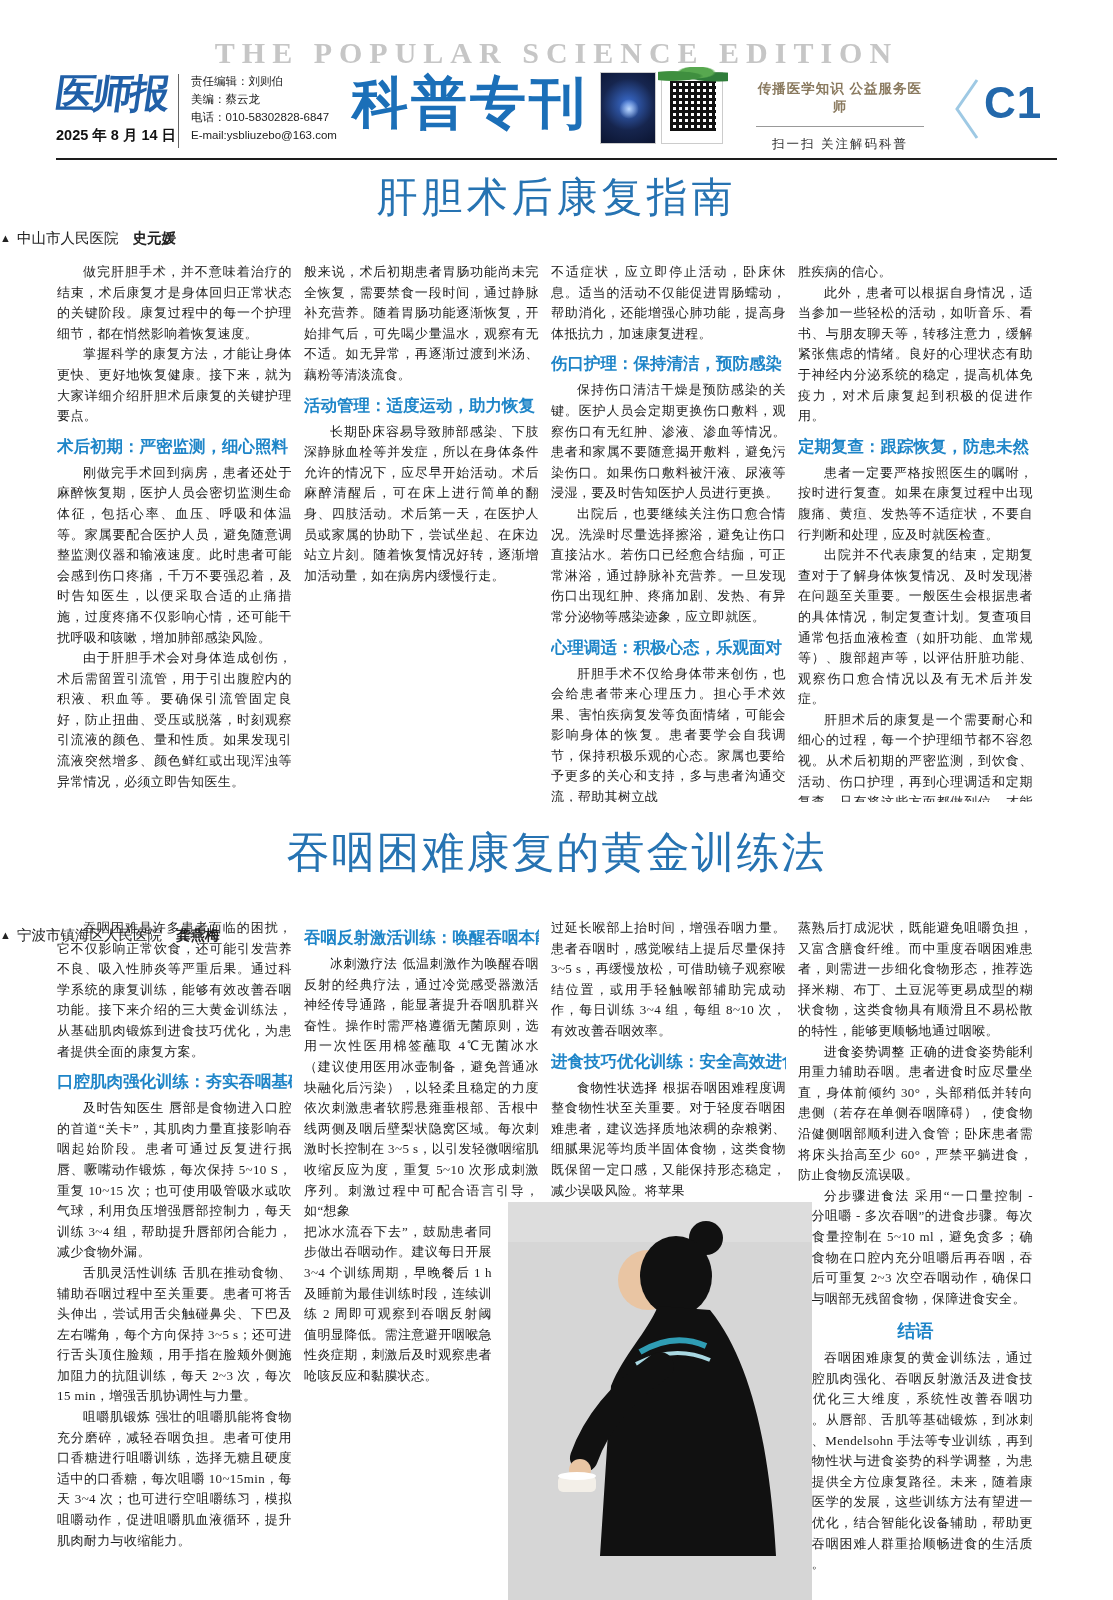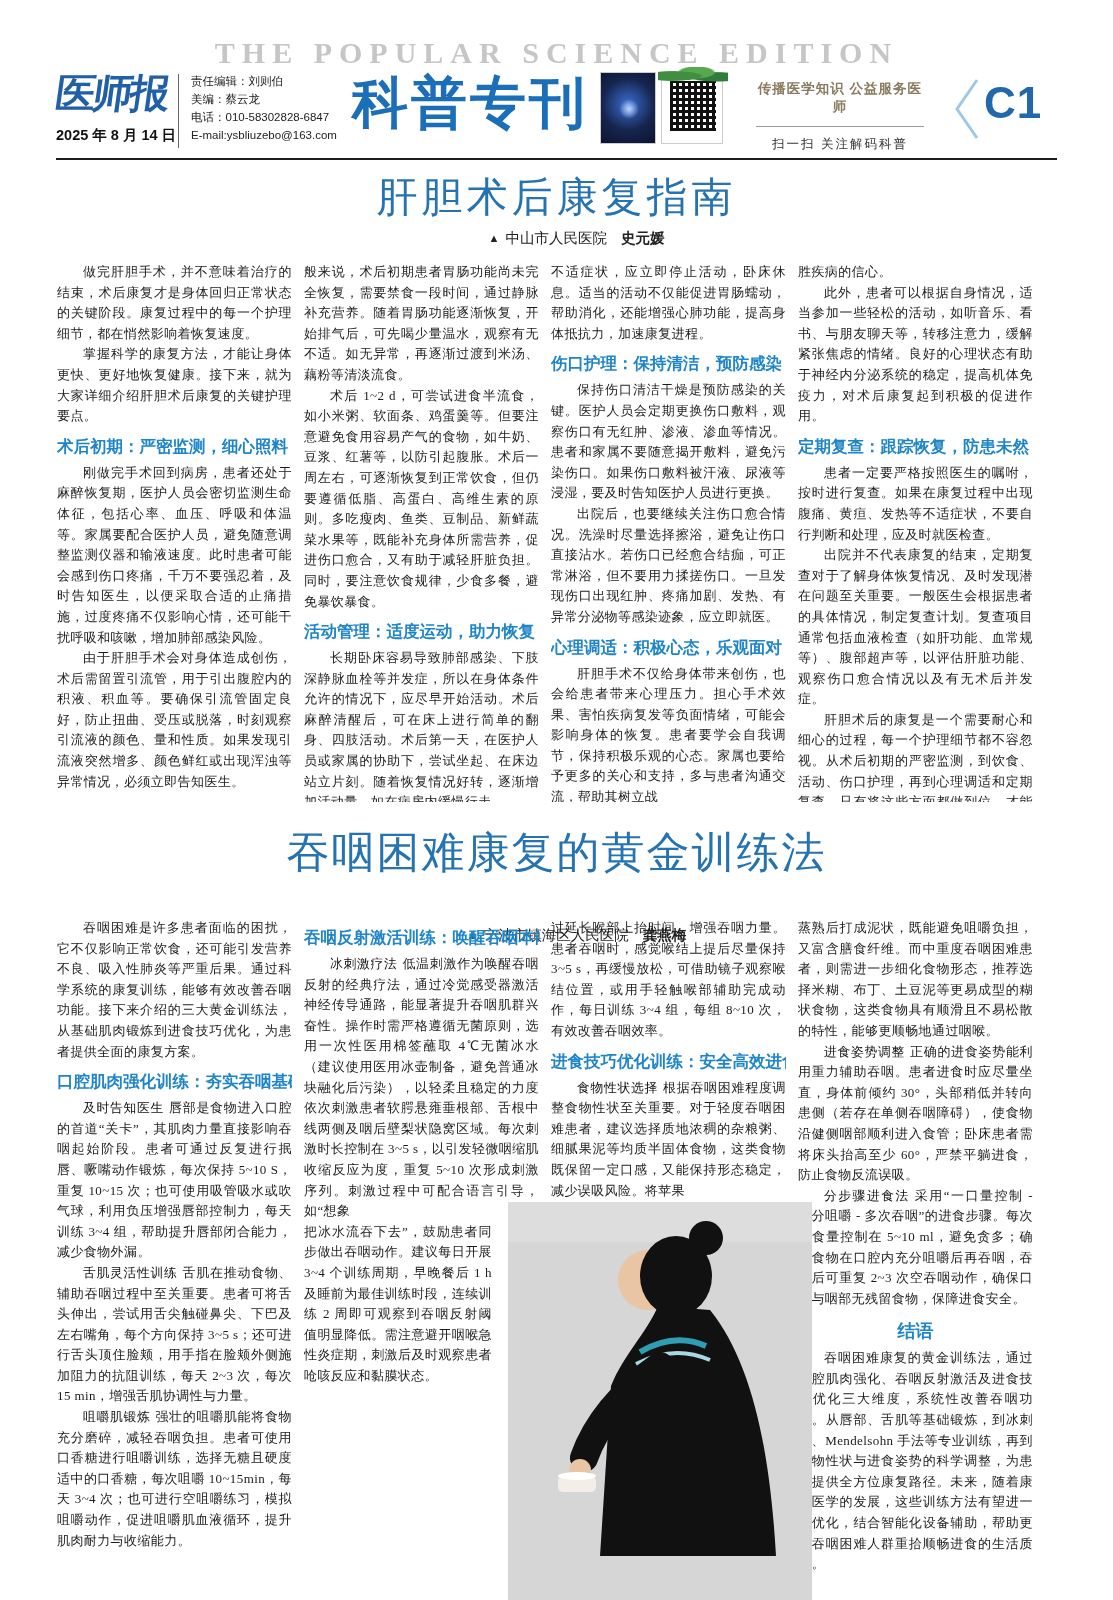--- a/index.html
+++ b/index.html
@@ -42,22 +42,22 @@
   .chevron{position:absolute;left:950px;top:76px;}
   .pageno{position:absolute;left:984px;top:78px;font-family:"Liberation Sans",sans-serif;
         font-weight:bold;font-size:44px;color:#2368ab;letter-spacing:1px;}
   .mast-rule{position:absolute;left:56px;right:56px;top:158px;height:2px;background:#1d1d1d;}
 
   
   .a-title{position:absolute;left:0;right:0;text-align:center;
         font-family:"Liberation Sans",sans-serif;font-weight:500;color:#2673b2;}
   .a1-title{top:170px;font-size:41px;letter-spacing:4px;}
   .a2-title{top:824px;font-size:43px;letter-spacing:2px;}
-  .byline{position:absolute;left:0;right:0;text-align:center;
-        font-family:"Liberation Sans",sans-serif;font-size:14.5px;color:#222;padding-left:40px;}
+  .byline{position:absolute;left:0;right:0;text-align:left;
+        font-family:"Liberation Sans",sans-serif;font-size:14.5px;color:#222;}
   .a1-byline{top:229px;}
   .a2-byline{top:926px;}
   .byline .marker{font-size:11px;vertical-align:1px;margin-right:6px;}
   .byline .author{font-weight:bold;margin-left:14px;}
 
   
   .cols{position:absolute;left:57px;width:1000px;display:flex;gap:12px;}
   .cols1{top:262px;height:540px;}
   .cols2{top:918px;height:655px;}
   .col{width:235px;overflow:hidden;}
@@ -129,30 +129,29 @@
       <p>做完肝胆手术，并不意味着治疗的结束，术后康复才是身体回归正常状态的关键阶段。康复过程中的每一个护理细节，都在悄然影响着恢复速度。</p>
       <p>掌握科学的康复方法，才能让身体更快、更好地恢复健康。接下来，就为大家详细介绍肝胆术后康复的关键护理要点。</p>
       <div class="sec-h">术后初期：严密监测，细心照料</div>
       <p>刚做完手术回到病房，患者还处于麻醉恢复期，医护人员会密切监测生命体征，包括心率、血压、呼吸和体温等。家属要配合医护人员，避免随意调整监测仪器和输液速度。此时患者可能会感到伤口疼痛，千万不要强忍着，及时告知医生，以便采取合适的止痛措施，过度疼痛不仅影响心情，还可能干扰呼吸和咳嗽，增加肺部感染风险。</p>
       <p>由于肝胆手术会对身体造成创伤，术后需留置引流管，用于引出腹腔内的积液、积血等。要确保引流管固定良好，防止扭曲、受压或脱落，时刻观察引流液的颜色、量和性质。如果发现引流液突然增多、颜色鲜红或出现浑浊等异常情况，必须立即告知医生。</p>
       <div class="sec-h">饮食调整：循序渐进，营养均衡</div>
 
     </div>
     <div class="col">
       <p class="cont">般来说，术后初期患者胃肠功能尚未完全恢复，需要禁食一段时间，通过静脉补充营养。随着胃肠功能逐渐恢复，开始排气后，可先喝少量温水，观察有无不适。如无异常，再逐渐过渡到米汤、藕粉等清淡流食。</p>
-      <p>术后 1~2 d，可尝试进食半流食，如小米粥、软面条、鸡蛋羹等。但要注意避免食用容易产气的食物，如牛奶、豆浆、红薯等，以防引起腹胀。术后一周左右，可逐渐恢复到正常饮食，但仍要遵循低脂、高蛋白、高维生素的原则。多吃瘦肉、鱼类、豆制品、新鲜蔬菜水果等，既能补充身体所需营养，促进伤口愈合，又有助于减轻肝脏负担。同时，要注意饮食规律，少食多餐，避免暴饮暴食。</p>
       <div class="sec-h">活动管理：适度运动，助力恢复</div>
       <p>长期卧床容易导致肺部感染、下肢深静脉血栓等并发症，所以在身体条件允许的情况下，应尽早开始活动。术后麻醉清醒后，可在床上进行简单的翻身、四肢活动。术后第一天，在医护人员或家属的协助下，尝试坐起、在床边站立片刻。随着恢复情况好转，逐渐增加活动量，如在病房内缓慢行走。</p>
 
     </div>
     <div class="col">
       <p class="cont">不适症状，应立即停止活动，卧床休息。适当的活动不仅能促进胃肠蠕动，帮助消化，还能增强心肺功能，提高身体抵抗力，加速康复进程。</p>
       <div class="sec-h">伤口护理：保持清洁，预防感染</div>
       <p>保持伤口清洁干燥是预防感染的关键。医护人员会定期更换伤口敷料，观察伤口有无红肿、渗液、渗血等情况。患者和家属不要随意揭开敷料，避免污染伤口。如果伤口敷料被汗液、尿液等浸湿，要及时告知医护人员进行更换。</p>
-      <p>出院后，也要继续关注伤口愈合情况。洗澡时尽量选择擦浴，避免让伤口直接沾水。若伤口已经愈合结痂，可正常淋浴，但不要用力揉搓伤口。一旦发现伤口出现红肿、疼痛加剧、发热、有异常分泌物等感染迹象，应立即就医。</p>
+      <p>出院后，也要继续关注伤口愈合情况。洗澡时尽量选择擦浴，避免让伤口直接沾水。若伤口已经愈合结痂，可正常淋浴，通过静脉补充营养。一旦发现伤口出现红肿、疼痛加剧、发热、有异常分泌物等感染迹象，应立即就医。</p>
       <div class="sec-h">心理调适：积极心态，乐观面对</div>
       <p>肝胆手术不仅给身体带来创伤，也会给患者带来心理压力。担心手术效果、害怕疾病复发等负面情绪，可能会影响身体的恢复。患者要学会自我调节，保持积极乐观的心态。家属也要给予更多的关心和支持，多与患者沟通交流，帮助其树立战</p>
     </div>
     <div class="col">
       <p class="cont">胜疾病的信心。</p>
       <p>此外，患者可以根据自身情况，适当参加一些轻松的活动，如听音乐、看书、与朋友聊天等，转移注意力，缓解紧张焦虑的情绪。良好的心理状态有助于神经内分泌系统的稳定，提高机体免疫力，对术后康复起到积极的促进作用。</p>
       <div class="sec-h">定期复查：跟踪恢复，防患未然</div>
       <p>患者一定要严格按照医生的嘱咐，按时进行复查。如果在康复过程中出现腹痛、黄疸、发热等不适症状，不要自行判断和处理，应及时就医检查。</p>
       <p>出院并不代表康复的结束，定期复查对于了解身体恢复情况、及时发现潜在问题至关重要。一般医生会根据患者的具体情况，制定复查计划。复查项目通常包括血液检查（如肝功能、血常规等）、腹部超声等，以评估肝脏功能、观察伤口愈合情况以及有无术后并发症。</p>
       <p>肝胆术后的康复是一个需要耐心和细心的过程，每一个护理细节都不容忽视。从术后初期的严密监测，到饮食、活动、伤口护理，再到心理调适和定期复查，只有将这些方面都做到位，才能最大程度地加快恢复速度，让身体早日康复，重返正常生活。</p>

